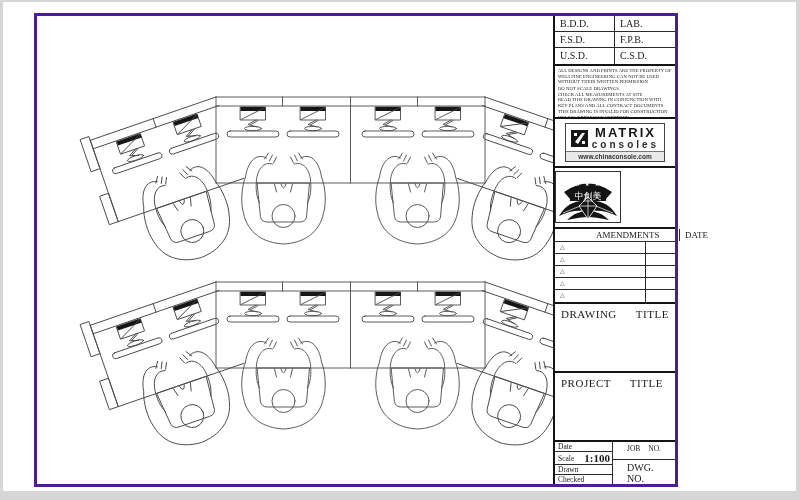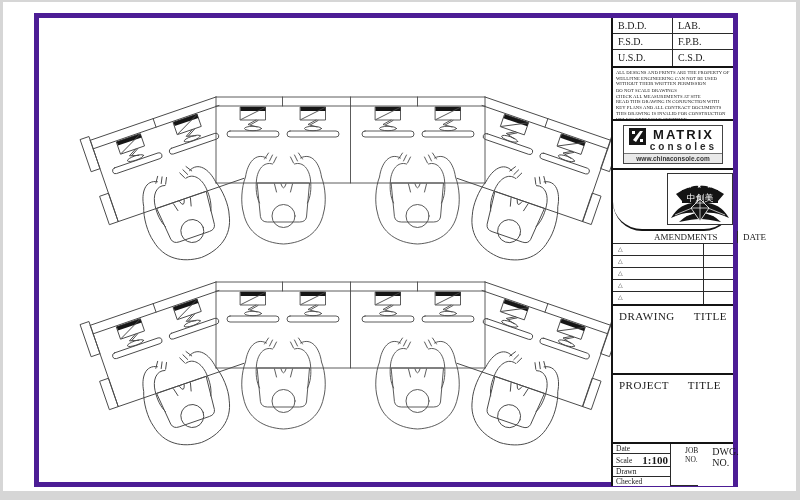--- a/index.html
+++ b/index.html
@@ -1,63 +1,63 @@
 <!DOCTYPE html>
 <html><head>
 <meta charset="utf-8">
 <style>
   html,body{margin:0;padding:0;width:800px;height:500px;overflow:hidden;background:#d6d6d6;
     font-family:"Liberation Serif", serif;color:#1a1a1a;}
   *{box-sizing:border-box;}
   .paper{position:absolute;left:3px;top:2px;width:793px;height:489px;background:#ffffff;}
   .plan{position:absolute;left:0;top:0;width:800px;height:500px;}
   .ln{fill:none;stroke:#4a4a4a;stroke-width:0.9;stroke-linejoin:round;stroke-linecap:round;}
-  .frame{position:absolute;left:31px;top:11px;width:704px;height:474px;border:5px solid #4c1d95;}
+  .frame{position:absolute;left:31px;top:11px;width:644px;height:474px;border:3px solid #4c1d95;}
   .tblock{position:absolute;right:0;top:0;width:122px;height:468px;border-left:2px solid #141414;
     background:#ffffff;display:flex;flex-direction:column;}
   
   .approvals{display:grid;grid-template-columns:60px 1fr;grid-auto-rows:16px;border-bottom:2px solid #141414;}
   .apc{font-size:10px;padding:2px 0 0 5px;border-bottom:1px solid #2a2a2a;}
   .apc.c0{border-right:1px solid #2a2a2a;}
   .apc.r2{border-bottom:none;}
   
   .notes{height:55px;overflow:hidden;border-bottom:2px solid #141414;}
   .notes-inner{transform:scale(0.72);transform-origin:0 0;width:139%;font-size:6.5px;
     line-height:8.2px;white-space:pre-line;padding:2px 0 0 4px;letter-spacing:0.1px;color:#222;}
   
   .brand{height:50px;border-bottom:2px solid #141414;padding-top:4px;}
   .brand-box{margin:0 10px;border:1px solid #444;display:flex;flex-direction:column;}
-  .brand-row{display:flex;justify-content:center;gap:4px;padding:2px 2px 1px 2px;}
+  .brand-row{display:flex;align-items:center;justify-content:center;gap:4px;padding:2px 2px 1px 2px;}
   .brand-text{display:flex;flex-direction:column;align-items:center;font-family:"Liberation Sans",sans-serif;}
   .brand-name{font-size:13px;font-weight:bold;letter-spacing:2px;line-height:13px;color:#161616;}
   .brand-sub{font-size:10px;font-weight:bold;letter-spacing:3px;line-height:11px;color:#2b2b2b;}
   .brand-url{font-size:6.5px;text-align:center;background:#e9e9e9;border-top:1px solid #777;
     padding:1px 0;font-weight:bold;color:#333;font-family:"Liberation Sans",sans-serif;}
   
-  .badge-sec{height:63px;border-bottom:2px solid #141414;display:flex;align-items:center;justify-content:flex-end;border-radius:29px;}
+  .badge-sec{height:63px;border-bottom:2px solid #141414;display:flex;align-items:center;justify-content:flex-start;}
   
   .amend{border-bottom:2px solid #141414;}
   .am-h{display:grid;grid-template-columns:90px 1fr;height:13px;border-bottom:1px solid #2a2a2a;}
   .am-h span{font-size:9px;padding:1px 0 0 7px;margin-left:34px;}
   .am-h .am-date{border-left:1px solid #2a2a2a;padding-left:5px;}
   .am-r{display:grid;grid-template-columns:90px 1fr;height:12px;border-bottom:1px solid #2a2a2a;}
   .am-r:last-child{border-bottom:none;}
   .am-r .cell{border-left:1px solid #2a2a2a;}
   .tri{font-size:6px;line-height:10px;padding-left:5px;color:#333;}
   
   .sect{border-bottom:2px solid #141414;font-size:11px;padding:4px 0 0 6px;word-spacing:16px;letter-spacing:0.5px;}
   .sect.project{height:71px;}
   .sect.drawing{height:72px;}
   
   .info{flex:1;display:grid;grid-template-columns:58px 1fr;}
   .info-l{display:flex;flex-direction:column;border-right:1px solid #2a2a2a;}
   .inrow{flex:1;display:flex;align-items:center;font-size:7.5px;padding:0 2px 0 3px;border-bottom:1px solid #2a2a2a;}
   .inrow:last-child{border-bottom:none;align-items:center;}
   .scaleval{margin-left:auto;font-weight:bold;font-size:11px;}
-  .info-r{display:flex;flex-direction:row;}
+  .info-r{display:flex;flex-direction:column;}
   .jobcell{flex:1;font-size:7.5px;padding:2px 0 0 14px;word-spacing:6px;border-bottom:1px solid #2a2a2a;}
   .dwgcell{flex:1;font-size:10px;padding:2px 0 0 14px;word-spacing:4px;}
 </style>
 </head>
 <body>
 
 <div class="paper">
 
   <svg class="plan" viewBox="0 0 800 500">
     <defs>

